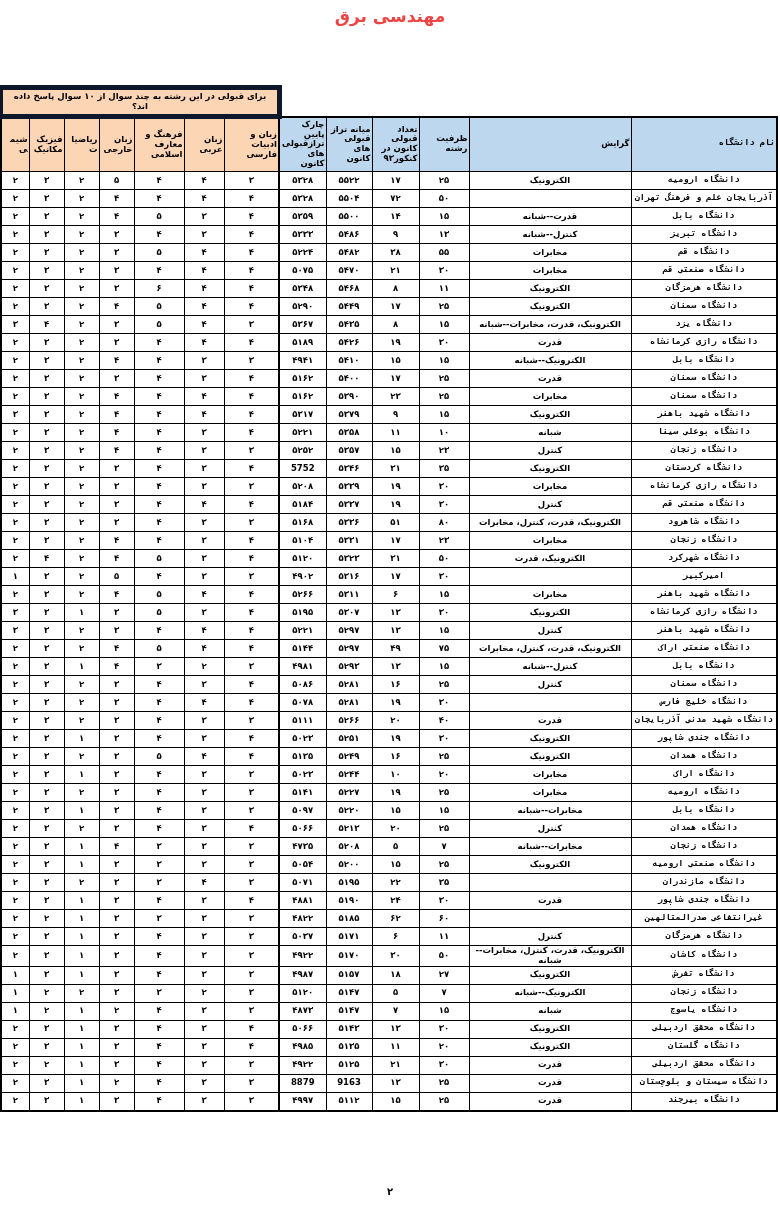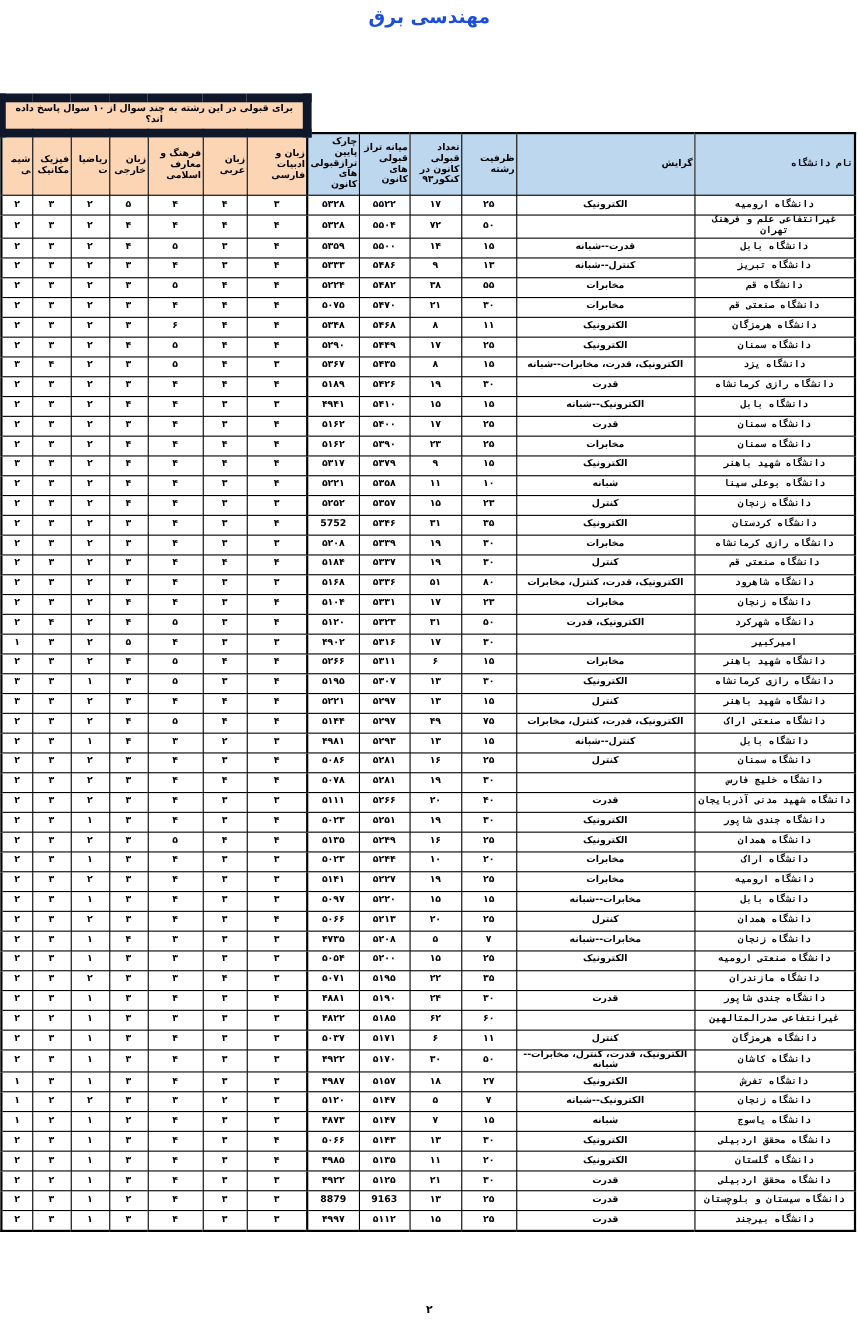--- a/index.html
+++ b/index.html
@@ -4,33 +4,33 @@
 <style>
   html,body { margin:0; padding:0; }
   body {
     width:780px; height:1210px; position:relative;
     background:#ffffff;
     font-family:"DejaVu Sans", sans-serif;
     direction:rtl;
   }
   .page-title {
     position:absolute; top:6px; left:0; width:100%;
-    text-align:center; font-size:17px; font-weight:bold; color:#1d4ed8;
+    text-align:center; font-size:17px; font-weight:bold; color:#ef4444;
   }
   .table-wrap { position:absolute; top:85px; right:2px; width:776px; direction:rtl; }
   table { border-collapse:collapse; table-layout:fixed; width:776px; }
   th, td {
     border:1px solid #000; color:#000;
     font-size:8.5px; font-weight:bold; line-height:1.15;
     text-align:center; vertical-align:middle;
     padding:0 1px; overflow:hidden; word-wrap:break-word;
   }
   tr.group-row th.blank { border:none; background:#fff; }
   tr.group-row th.group {
-    background:var(--orange); height:24px; border:8px solid #0f172a; font-size:8.5px;
+    background:var(--orange); height:24px; border:5px solid #0f172a; font-size:8.5px;
   }
   tr.colhead-row th { height:52px; }
   .blue { background:var(--blue); }
   .orange { background:var(--orange); }
   tbody td { height:17px; background:#fff; }
   
   tr.colhead-row th:first-child, tbody td:first-child { border-right-width:2px;font-family:Liberation Mono, monospace; }
   th:last-child, td:last-child { border-left-width:2px; }
   tbody tr:last-child td { border-bottom-width:2px; }
   tr.colhead-row th { border-top-width:2px;text-align:right; }
@@ -93,21 +93,21 @@
     <td>۵۳۲۸</td>
     <td>۳</td>
     <td>۴</td>
     <td>۴</td>
     <td>۵</td>
     <td>۲</td>
     <td>۳</td>
     <td>۲</td>
   </tr>
         <tr>
-    <td>غیرانتفاعی علم و فرهنگ تهران</td>
+    <td>آذربایجان علم و فرهنگ تهران</td>
     <td></td>
     <td>۵۰</td>
     <td>۷۲</td>
     <td>۵۵۰۴</td>
     <td>۵۳۲۸</td>
     <td>۴</td>
     <td>۴</td>
     <td>۴</td>
     <td>۴</td>
     <td>۲</td>

